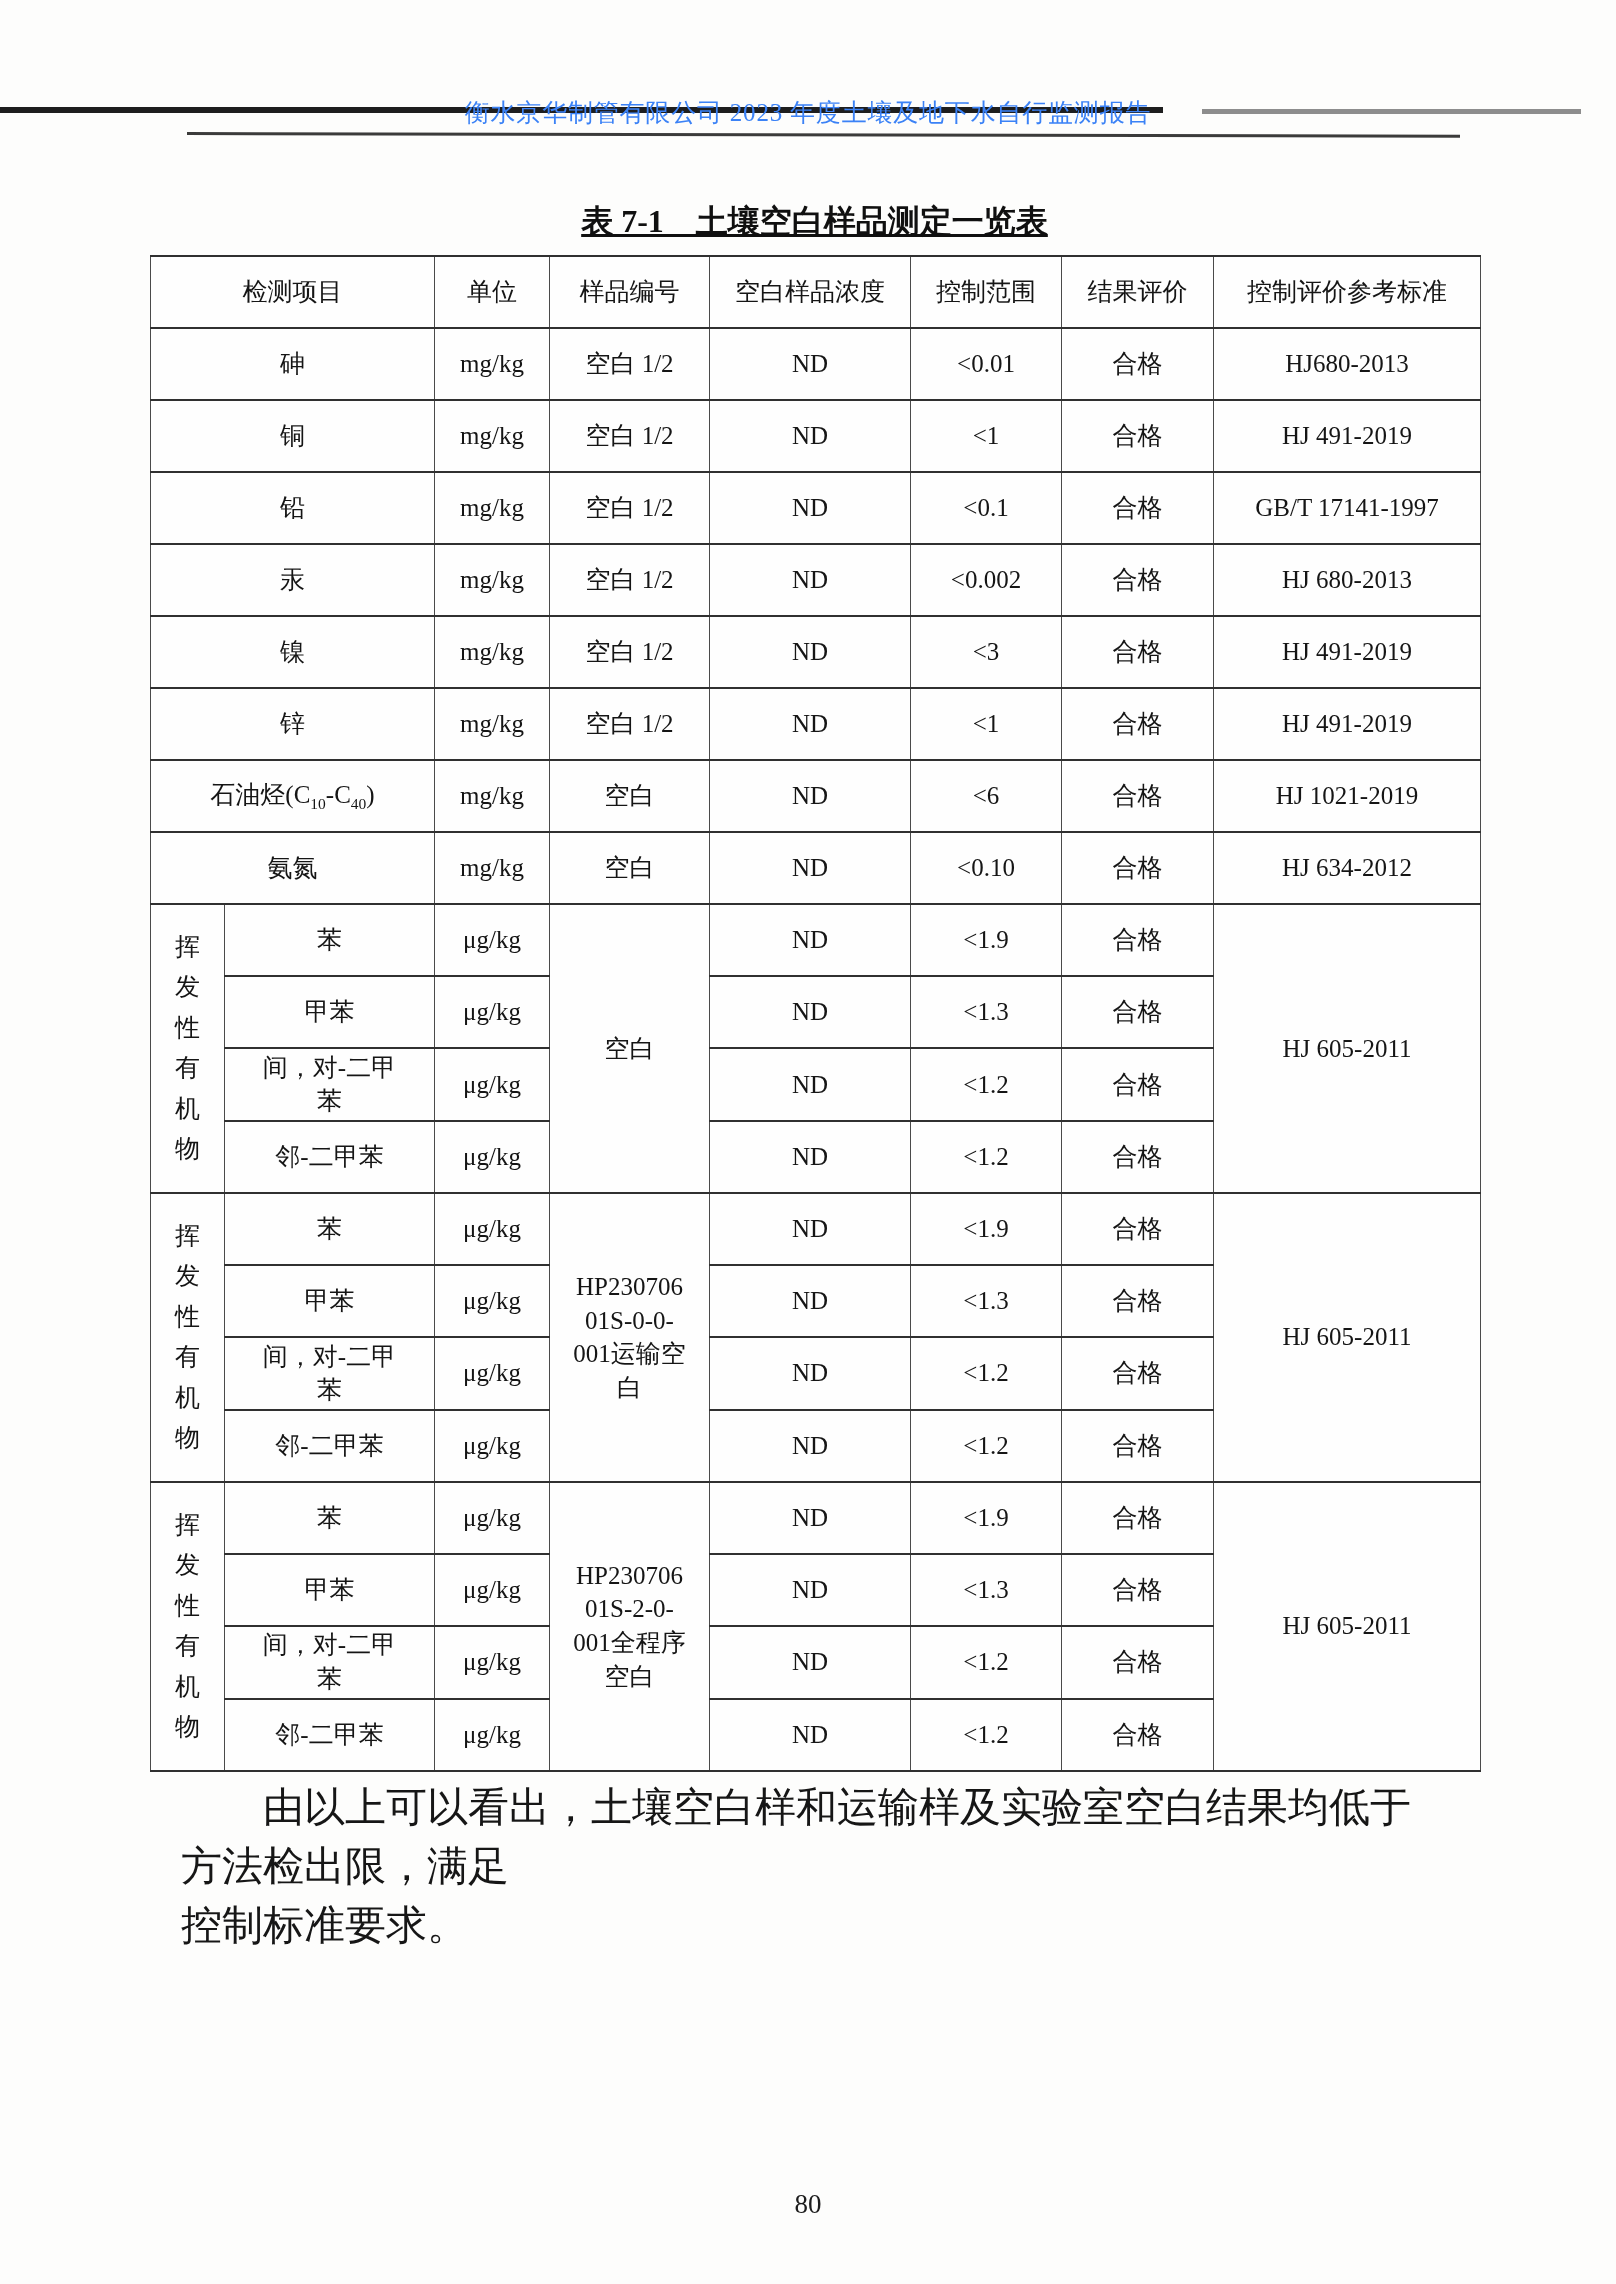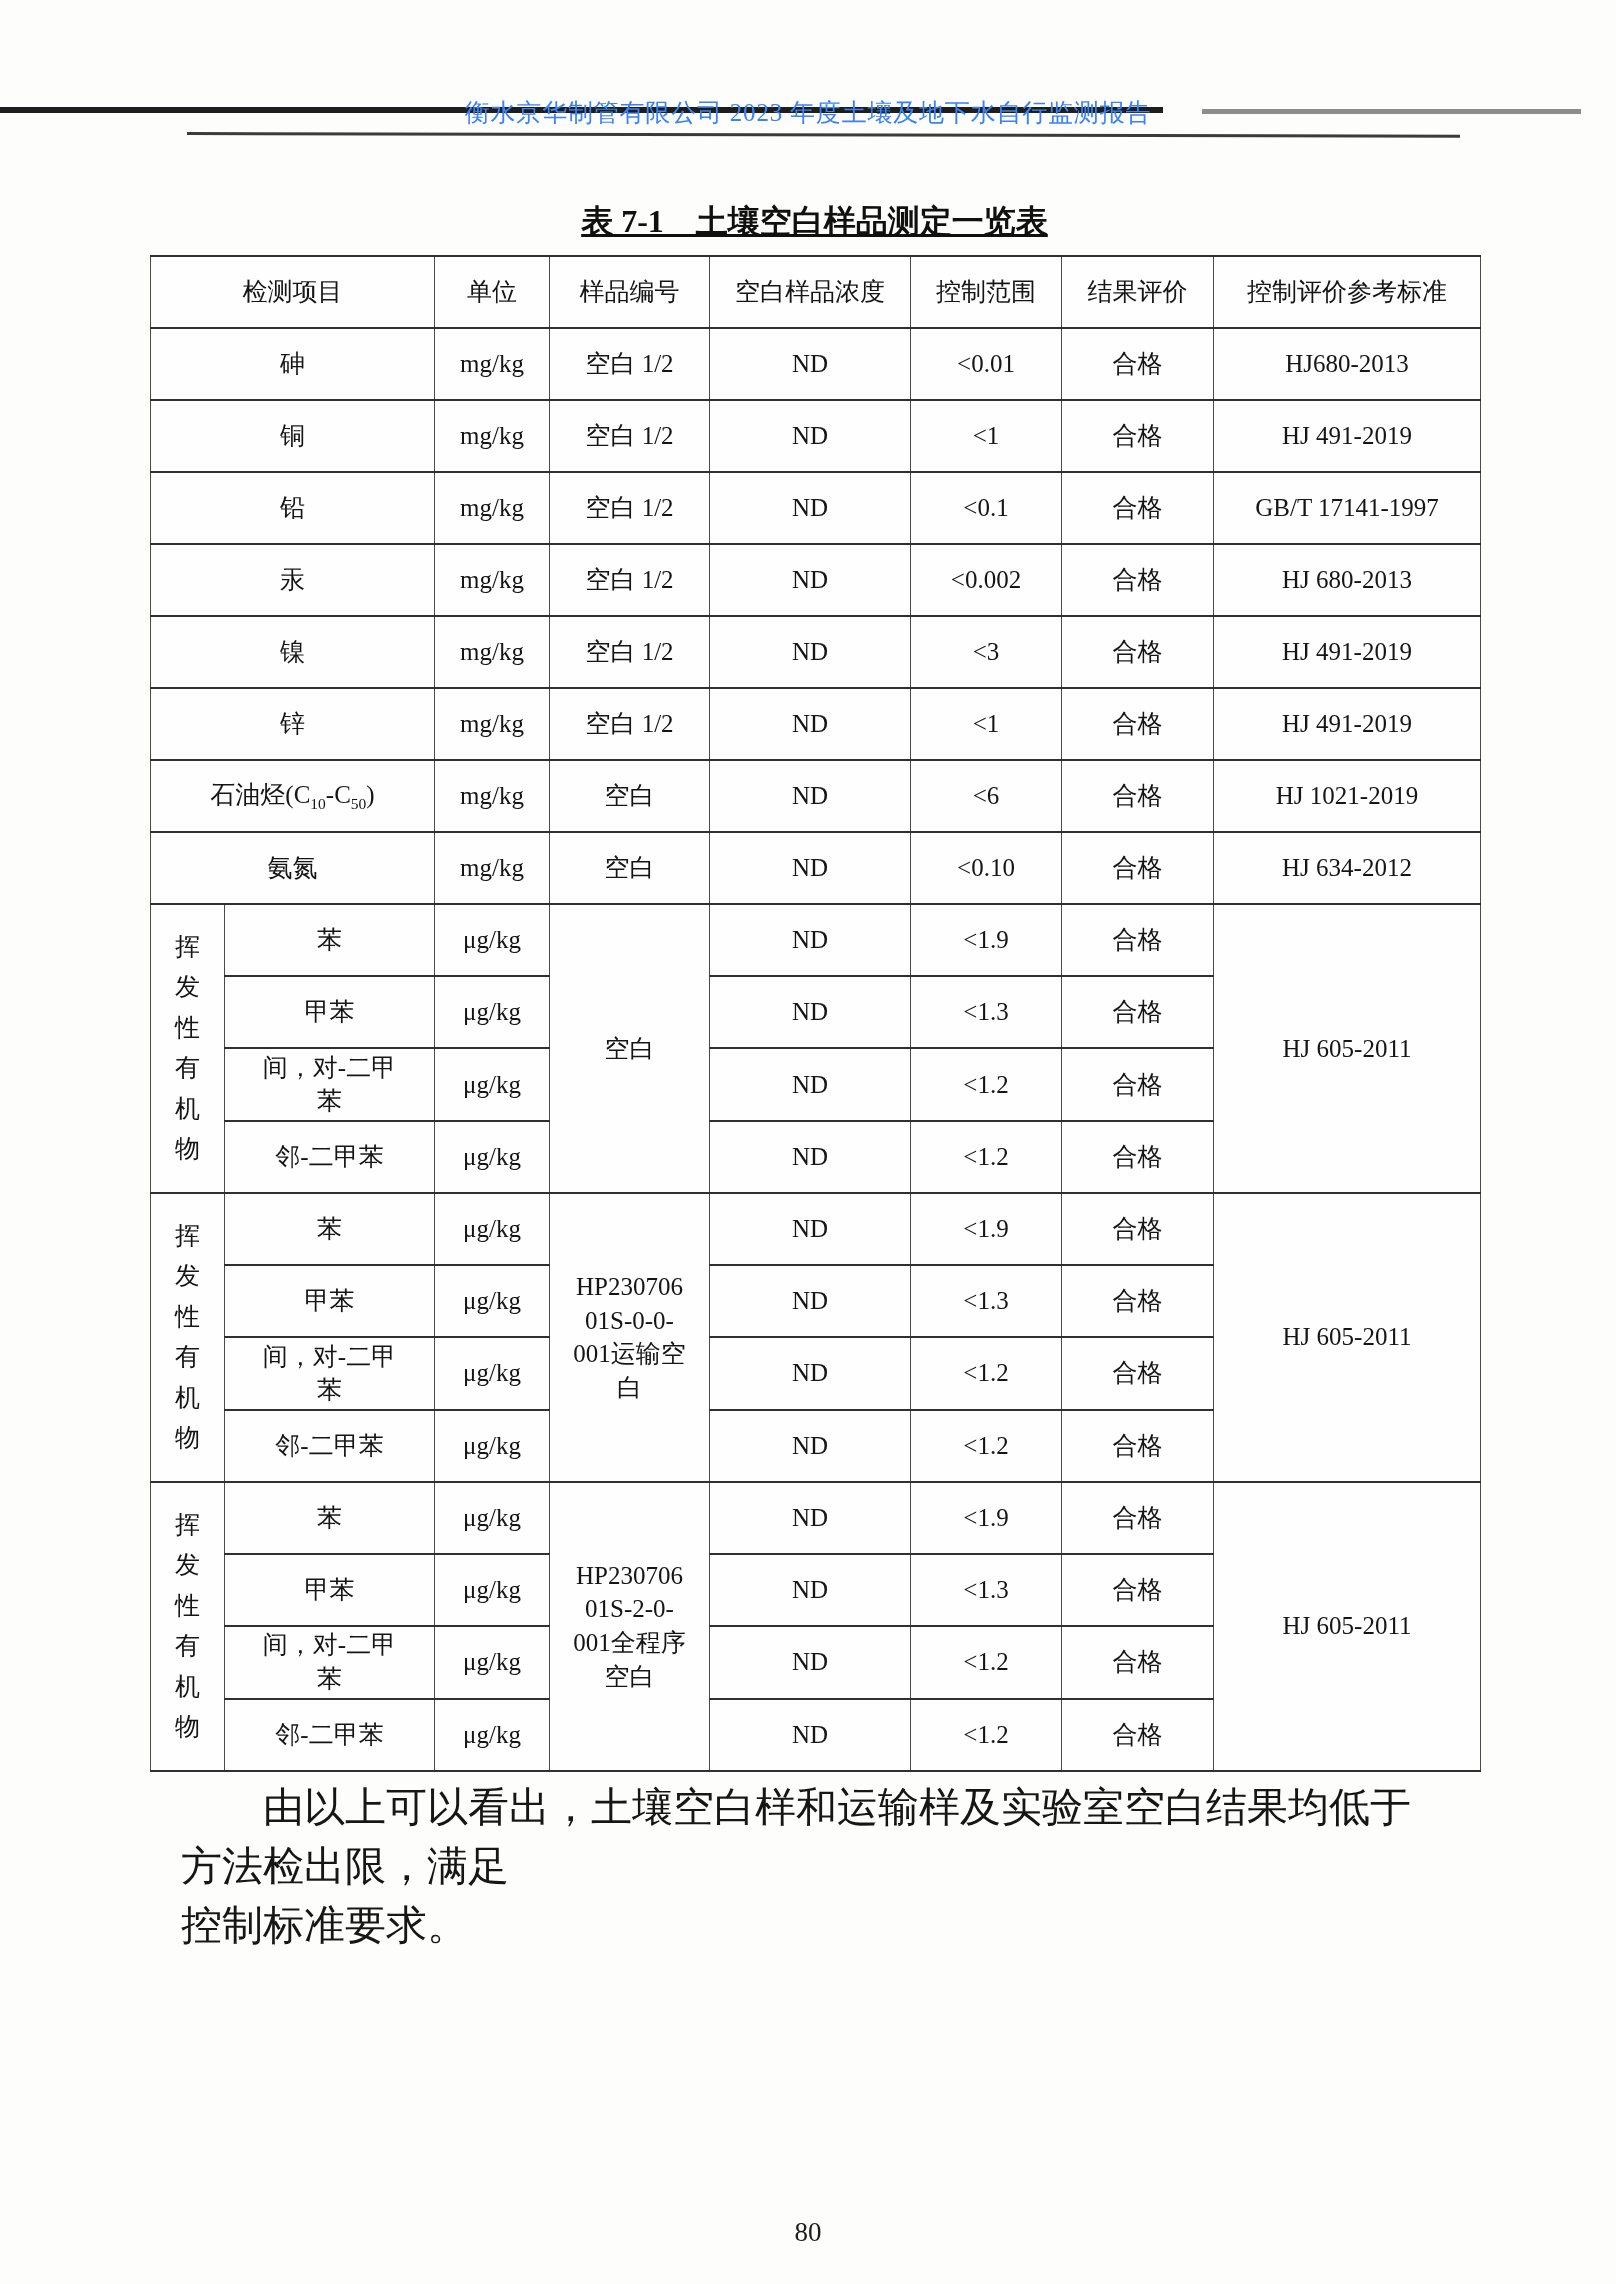--- a/index.html
+++ b/index.html
@@ -62,21 +62,21 @@
   
   .closing{
     position:absolute;left:181px;top:1778px;width:1259px;
     font-size:41px;line-height:59px;
     text-indent:2em;white-space:pre-line;color:#161616;
   }
 
   
   .pageno{
     position:absolute;left:0;top:2189px;width:100%;
-    text-align:center;font-size:27px;color:#1c1c1c;margin-top:28px;
+    text-align:center;font-size:27px;color:#1c1c1c;
   }
 </style>
 </head>
 <body>
 
 <div class="page">
 
   <div class="rule-thick"></div>
   <div class="rule-gray"></div>
   <div class="running-header">衡水京华制管有限公司 2023 年度土壤及地下水自行监测报告</div>
@@ -160,21 +160,21 @@
         <td colspan="2">锌</td>
         <td>mg/kg</td>
         <td>空白 1/2</td>
         <td>ND</td>
         <td>&lt;1</td>
         <td>合格</td>
         <td>HJ 491-2019</td>
       </tr>
 
       <tr>
-        <td colspan="2"><span>石油烃(C</span><span class="sub">10</span><span>-C</span><span class="sub">50</span><span>)</span></td>
+        <td colspan="2"><span>石油烃(C</span><span class="sub">10</span><span>-C</span><span class="sub">40</span><span>)</span></td>
         <td>mg/kg</td>
         <td>空白</td>
         <td>ND</td>
         <td>&lt;6</td>
         <td>合格</td>
         <td>HJ 1021-2019</td>
       </tr>
 
       <tr>
         <td colspan="2">氨氮</td>

